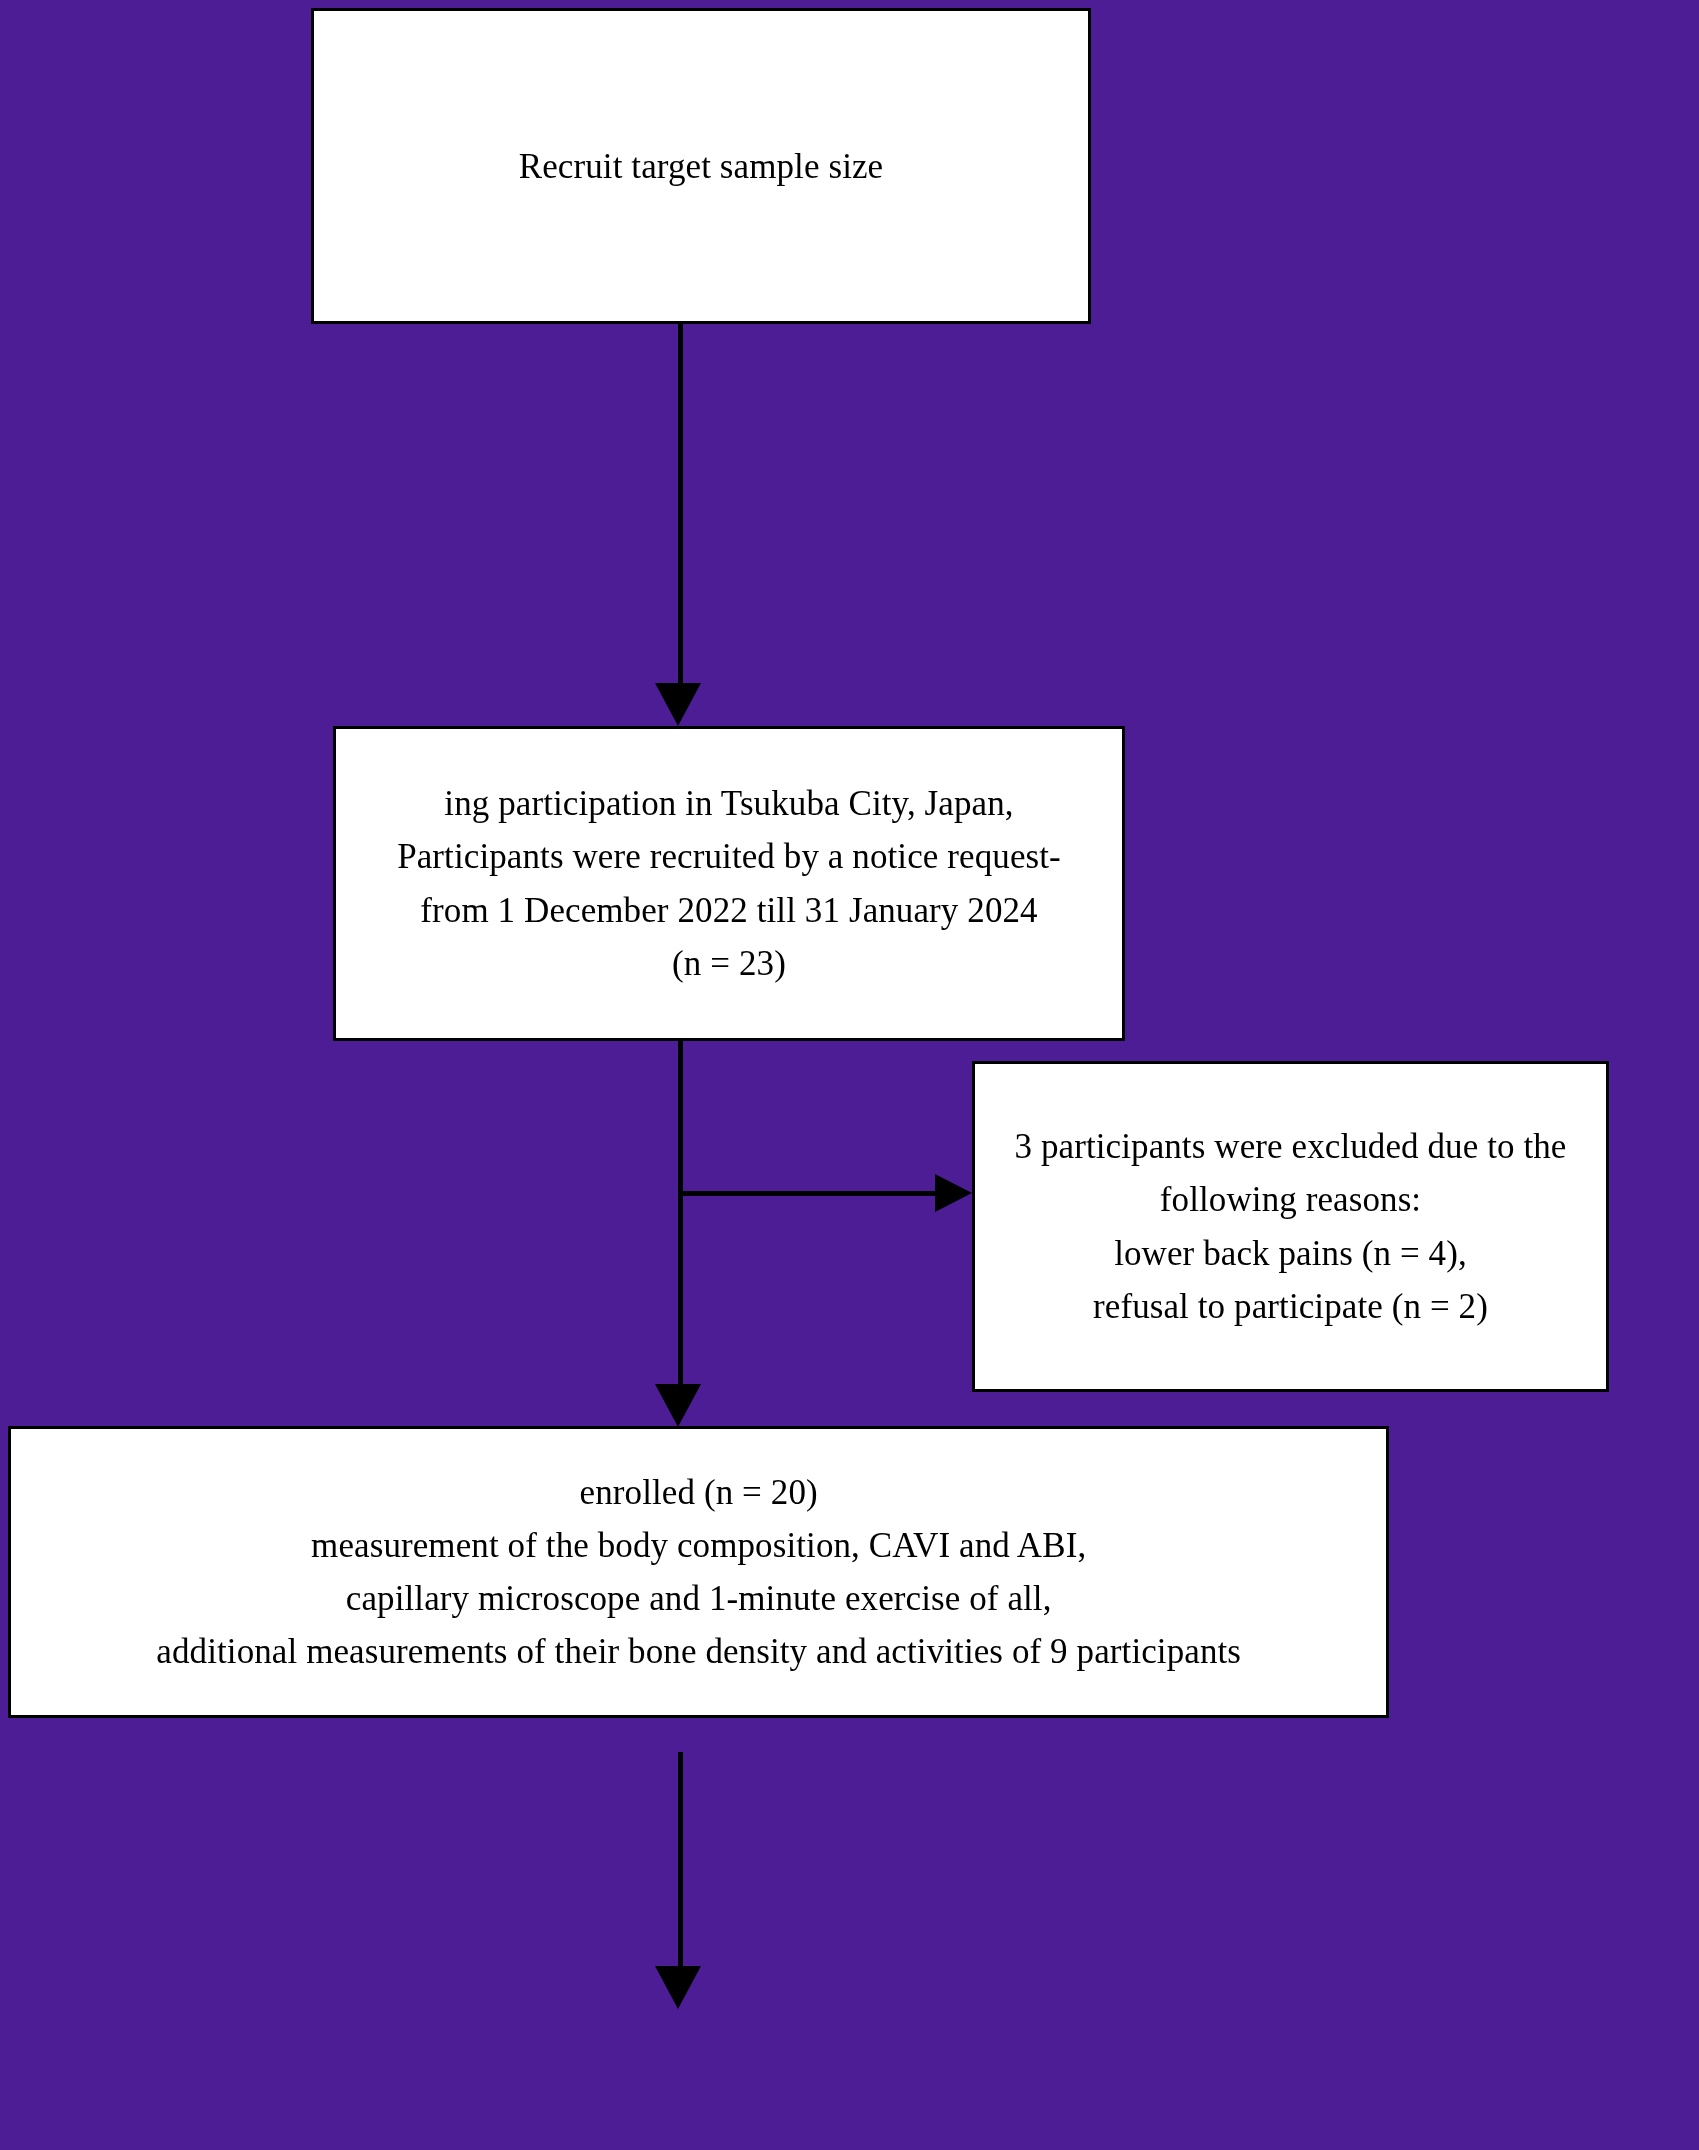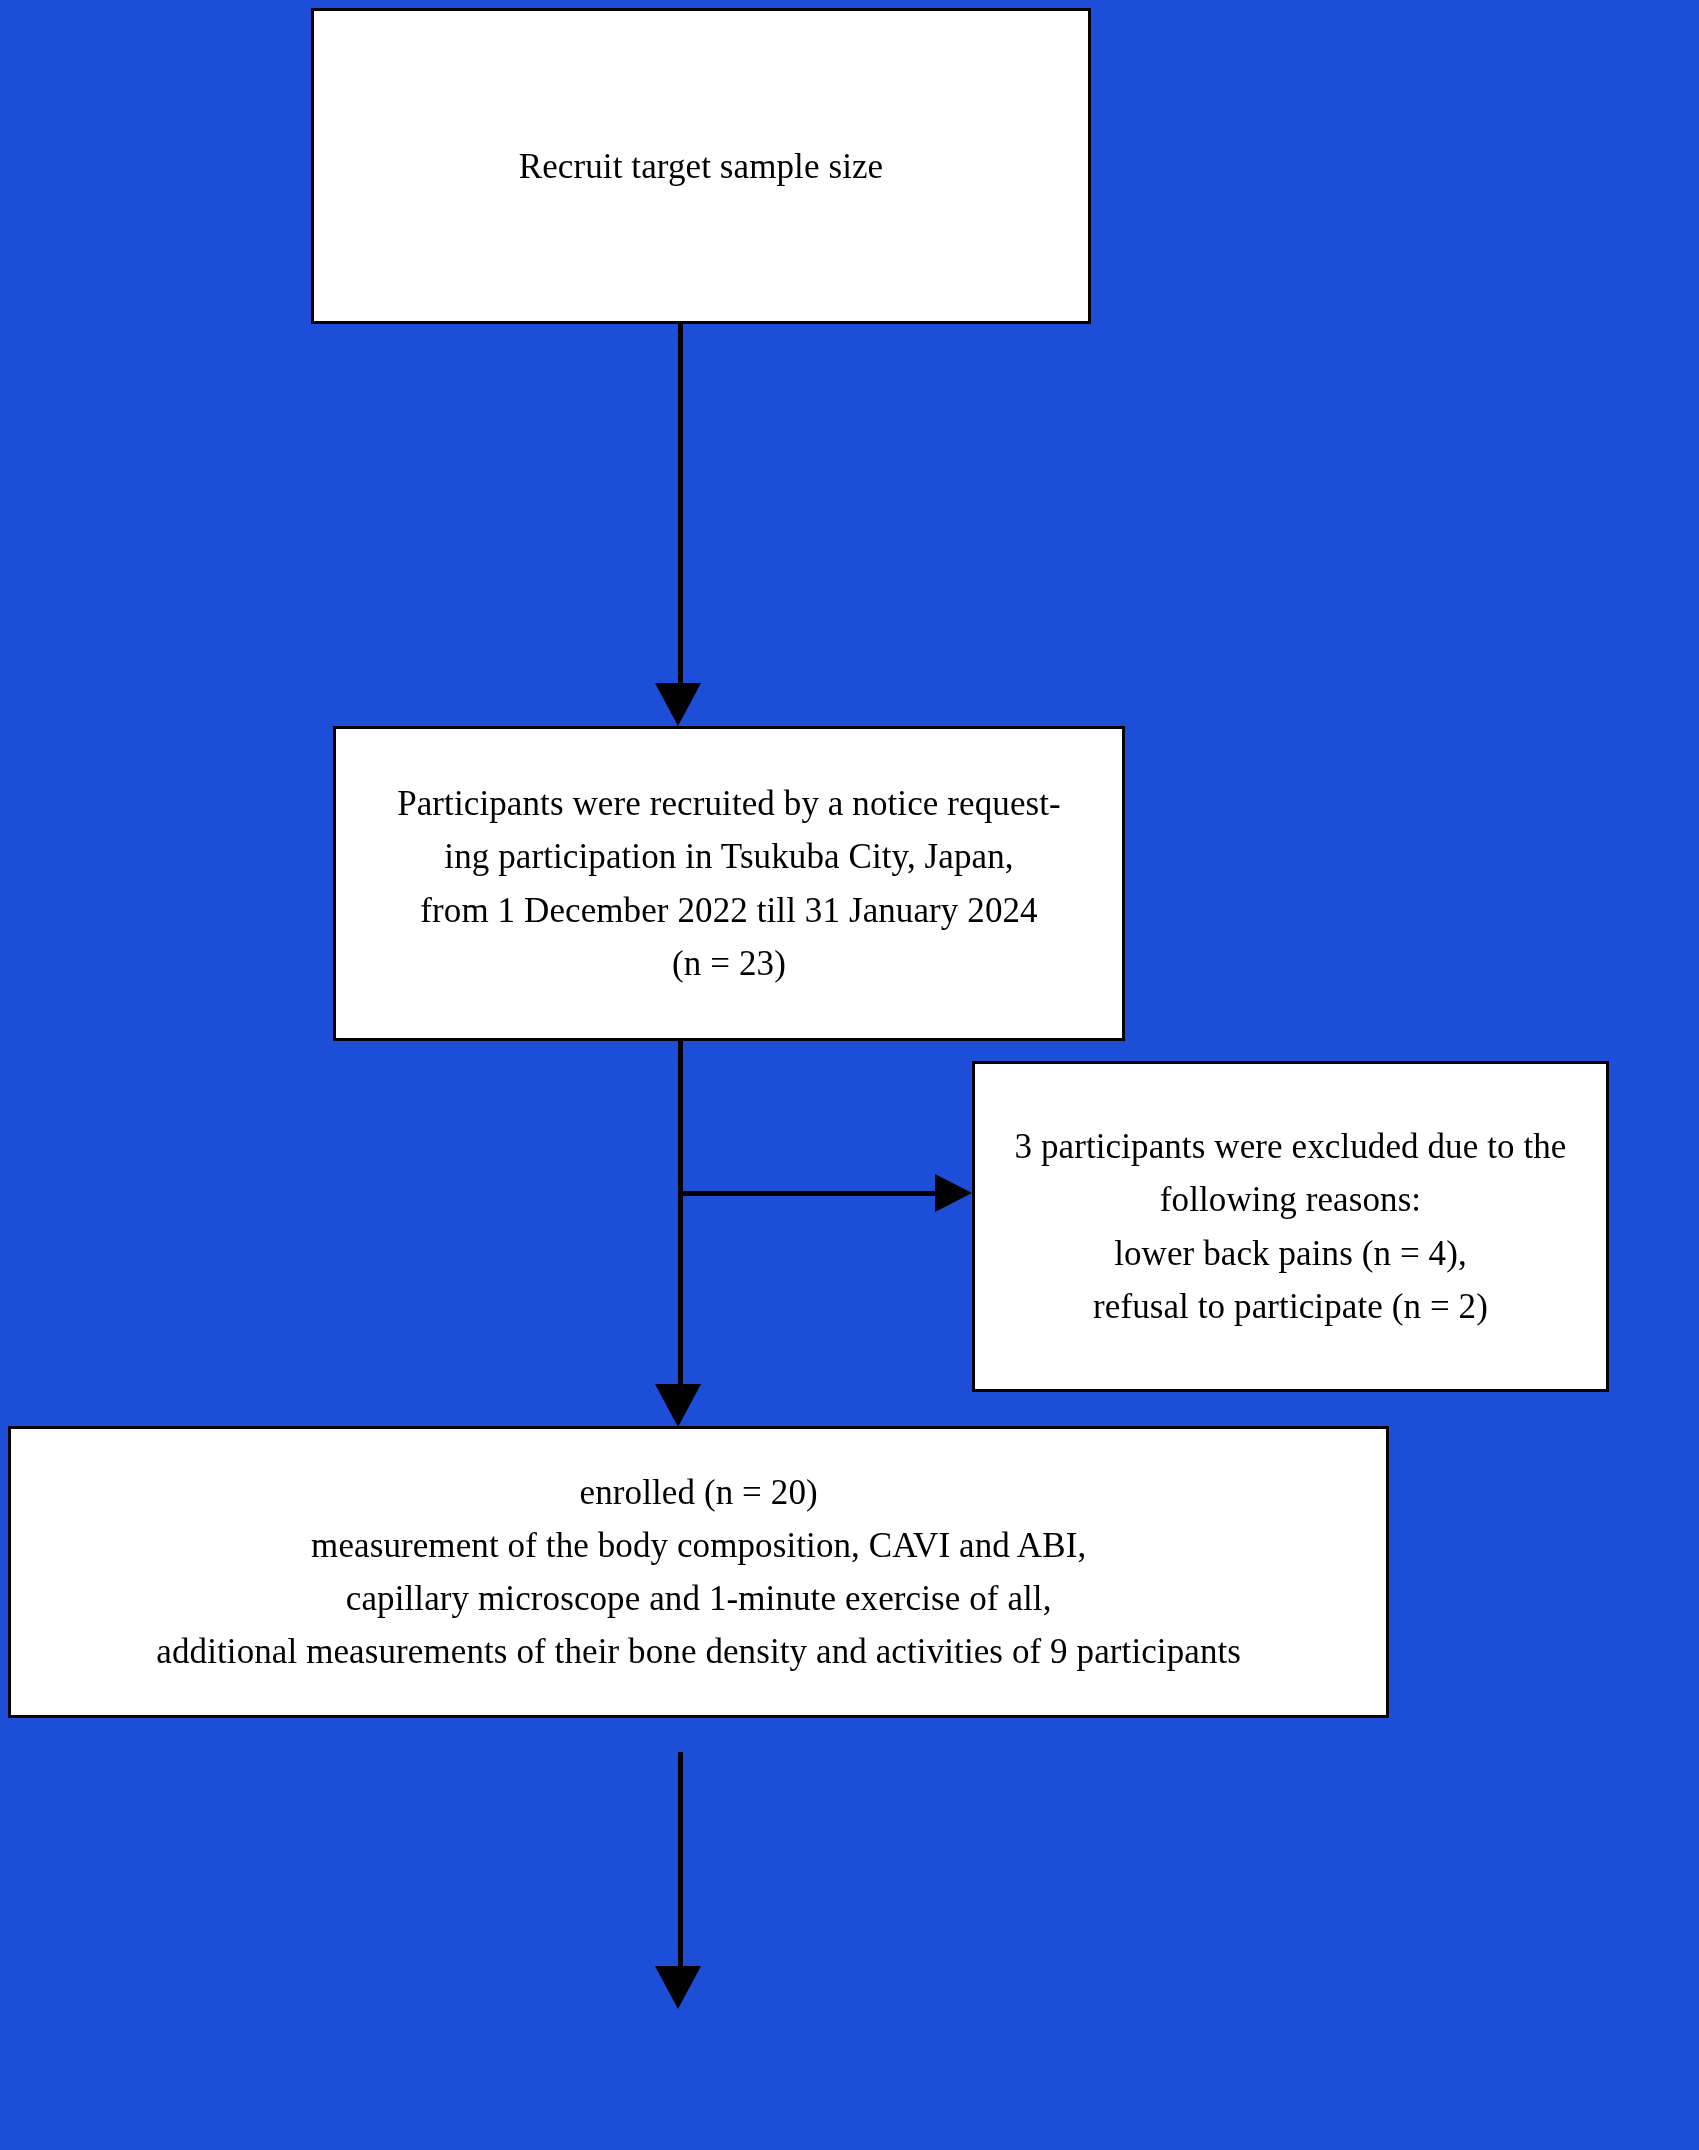--- a/index.html
+++ b/index.html
@@ -4,21 +4,21 @@
 <style>
   html, body {
     margin: 0;
     padding: 0;
     background: #ffffff;
   }
   #canvas {
     position: relative;
     width: 1700px;
     height: 2151px;
-    background: #1d4ed8;
+    background: #4c1d95;
     font-family: "Liberation Serif", "DejaVu Serif", serif;
     color: #000000;
     overflow: hidden;
   }
   .node {
     position: absolute;
     box-sizing: border-box;
     border: 3.2px solid #000000;
     background: #ffffff;
     display: flex;
@@ -90,22 +90,22 @@
 <div id="canvas">
 
   <div class="node" id="node-recruit">
     <span class="line">Recruit target sample size</span>
   </div>
 
   <div class="conn-v" id="conn1-stem"></div>
   <div class="arrow-down" id="conn1-head"></div>
 
   <div class="node" id="node-notice">
+    <span class="line">ing participation in Tsukuba City, Japan,</span>
     <span class="line">Participants were recruited by a notice request-</span>
-    <span class="line">ing participation in Tsukuba City, Japan,</span>
     <span class="line">from 1 December 2022 till 31 January 2024</span>
     <span class="line">(n = 23)</span>
   </div>
 
   <div class="conn-v" id="conn2-stem"></div>
   <div class="arrow-down" id="conn2-head"></div>
 
   <div class="conn-h" id="branch-h"></div>
   <div class="arrow-right" id="branch-head"></div>
 

